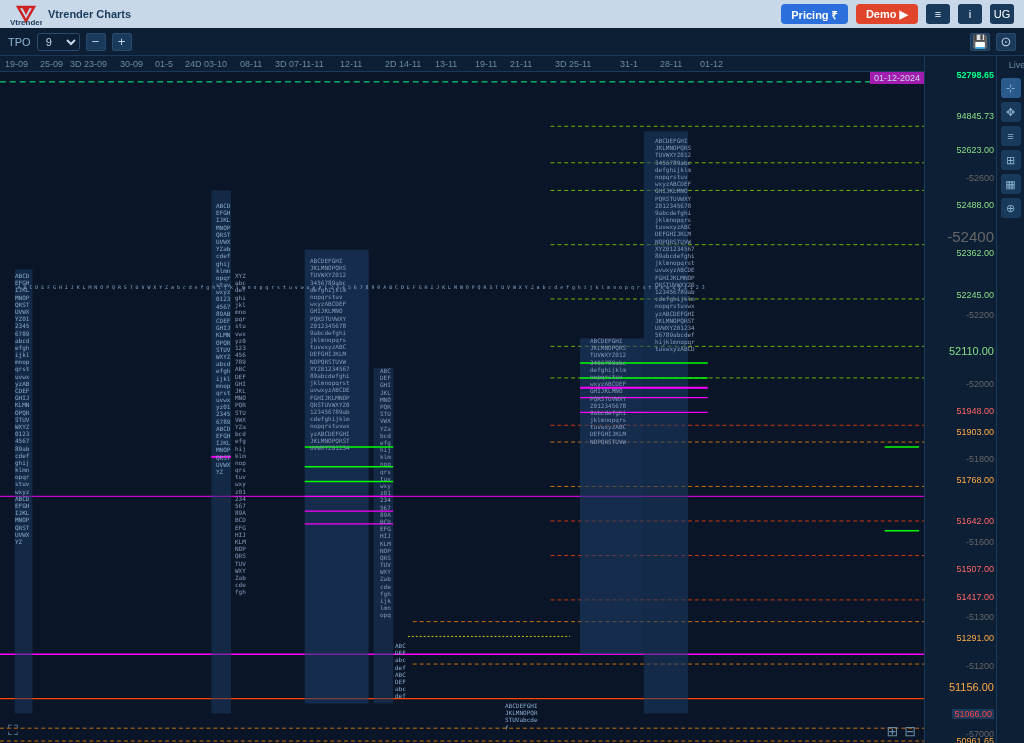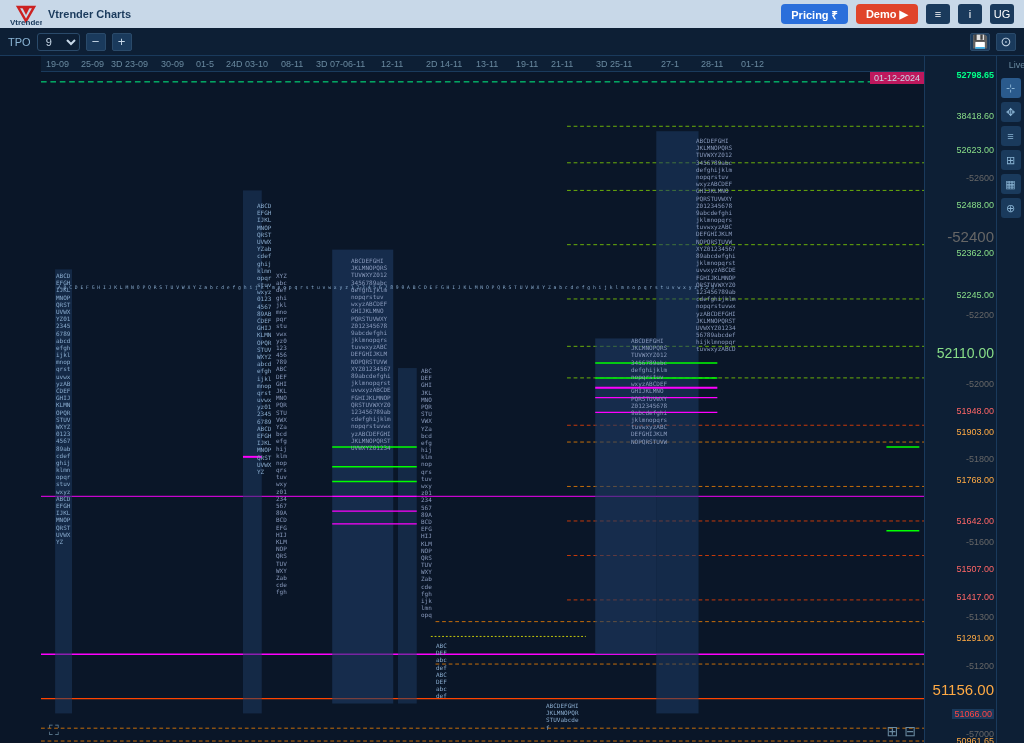--- a/index.html
+++ b/index.html
@@ -127,21 +127,20 @@
       width: 100%;
       height: calc(743px - 56px);
     }
 
     
     #chart-area {
       flex: 1;
       position: relative;
       overflow: hidden;
       background: #0a1628;
-      padding-left: 41px;
     }
 
     
     #time-axis {
       height: 16px;
       background: #0d1f35;
       border-bottom: 1px solid #1a3a5c;
       display: flex;
       align-items: center;
       position: relative;
@@ -217,21 +216,21 @@
       border-left: 1px solid #1a3a5c;
       position: relative;
       overflow: hidden;
     }
 
     
     #date-label {
       position: absolute;
       top: 0;
       right: 0;
-      background: #be185d;
+      background: #a21caf;
       color: #c8d8e8;
       font-size: 9px;
       padding: 1px 4px;
       z-index: 10;
     }
 
     
     #chart-svg {
       position: absolute;
       top: 0;
@@ -297,28 +296,28 @@
   <div id="chart-area">
 
     <div id="time-axis">
       <span class="time-label" style="left:5px">19-09</span>
       <span class="time-label" style="left:40px">25-09</span>
       <span class="time-label" style="left:70px">3D 23-09</span>
       <span class="time-label" style="left:120px">30-09</span>
       <span class="time-label" style="left:155px">01-5</span>
       <span class="time-label" style="left:185px">24D 03-10</span>
       <span class="time-label" style="left:240px">08-11</span>
-      <span class="time-label" style="left:275px">3D 07-06-11</span>
+      <span class="time-label" style="left:275px">3D 07-11-11</span>
       <span class="time-label" style="left:340px">12-11</span>
       <span class="time-label" style="left:385px">2D 14-11</span>
       <span class="time-label" style="left:435px">13-11</span>
       <span class="time-label" style="left:475px">19-11</span>
       <span class="time-label" style="left:510px">21-11</span>
       <span class="time-label" style="left:555px">3D 25-11</span>
-      <span class="time-label" style="left:620px">27-1</span>
+      <span class="time-label" style="left:620px">31-1</span>
       <span class="time-label" style="left:660px">28-11</span>
       <span class="time-label" style="left:700px">01-12</span>
     </div>
 
     <div id="chart-canvas">
 
       <div id="date-label">01-12-2024</div>
 
 
       <svg id="chart-svg" viewBox="0 0 940 680" preserveAspectRatio="none">
@@ -490,42 +489,42 @@
         <div style="color:#6a8aa0;font-size:14px;cursor:pointer;">⊞</div>
         <div style="color:#6a8aa0;font-size:14px;cursor:pointer;">⊟</div>
       </div>
     </div>
   </div>
 
   <div id="price-scale" style="position:relative;width:72px;background:#0d1f35;border-left:1px solid #1a3a5c;overflow:hidden;">
     <div style="position:absolute;top:0;left:0;right:0;bottom:0;text-align:right;">
 
       <div style="position:absolute;top:2%;right:2px;font-size:9px;color:#00ff88;font-weight:bold;">52798.65</div>
-      <div style="position:absolute;top:8%;right:2px;font-size:9px;color:#88dd88;">38418.60</div>
+      <div style="position:absolute;top:8%;right:2px;font-size:9px;color:#88dd88;">94845.73</div>
       <div style="position:absolute;top:13%;right:2px;font-size:9px;color:#88dd88;">52623.00</div>
       <div style="position:absolute;top:17%;right:2px;font-size:9px;color:#666;">-52600</div>
       <div style="position:absolute;top:21%;right:2px;font-size:9px;color:#88dd88;">52488.00</div>
       <div style="position:absolute;top:25%;right:2px;font-size:15px;color:#666;">-52400</div>
       <div style="position:absolute;top:28%;right:2px;font-size:9px;color:#88dd88;margin-left:31px;">52362.00</div>
       <div style="position:absolute;top:34%;right:2px;font-size:9px;color:#88dd88;">52245.00</div>
       <div style="position:absolute;top:37%;right:2px;font-size:9px;color:#666;">-52200</div>
-      <div style="position:absolute;top:42%;right:2px;font-size:14px;color:#88dd88;">52110.00</div>
+      <div style="position:absolute;top:42%;right:2px;font-size:11px;color:#88dd88;">52110.00</div>
       <div style="position:absolute;top:47%;right:2px;font-size:9px;color:#666;">-52000</div>
       <div style="position:absolute;top:51%;right:2px;font-size:9px;color:#ff6666;">51948.00</div>
       <div style="position:absolute;top:54%;right:2px;font-size:9px;color:#ffaa44;">51903.00</div>
       <div style="position:absolute;top:58%;right:2px;font-size:9px;color:#666;">-51800</div>
       <div style="position:absolute;top:61%;right:2px;font-size:9px;color:#ffaa44;">51768.00</div>
       <div style="position:absolute;top:67%;right:2px;font-size:9px;color:#ff6666;">51642.00</div>
       <div style="position:absolute;top:70%;right:2px;font-size:9px;color:#666;">-51600</div>
       <div style="position:absolute;top:74%;right:2px;font-size:9px;color:#ff6666;">51507.00</div>
       <div style="position:absolute;top:78%;right:2px;font-size:9px;color:#ff6666;">51417.00</div>
       <div style="position:absolute;top:81%;right:2px;font-size:9px;color:#666;">-51300</div>
       <div style="position:absolute;top:84%;right:2px;font-size:9px;color:#ffaa44;">51291.00</div>
       <div style="position:absolute;top:88%;right:2px;font-size:9px;color:#666;">-51200</div>
-      <div style="position:absolute;top:91%;right:2px;font-size:15px;color:#ffaa44;">51156.00</div>
+      <div style="position:absolute;top:91%;right:2px;font-size:11px;color:#ffaa44;">51156.00</div>
       <div style="position:absolute;top:95%;right:2px;font-size:9px;color:#ff4444;background:#1a3a5c;padding:0 2px;">51066.00</div>
       <div style="position:absolute;top:98%;right:2px;font-size:9px;color:#666;">-57000</div>
       <div style="position:absolute;top:99%;right:2px;font-size:9px;color:#ffaa44;">50961.65</div>
     </div>
   </div>
 
   <div id="right-panel">
     <span id="live-label" style="color:#6a8aa0;font-size:9px;margin-bottom:4px;">Live</span>
     <div class="side-icon active" title="Cursor">⊹</div>
     <div class="side-icon" title="Hand">✥</div>

